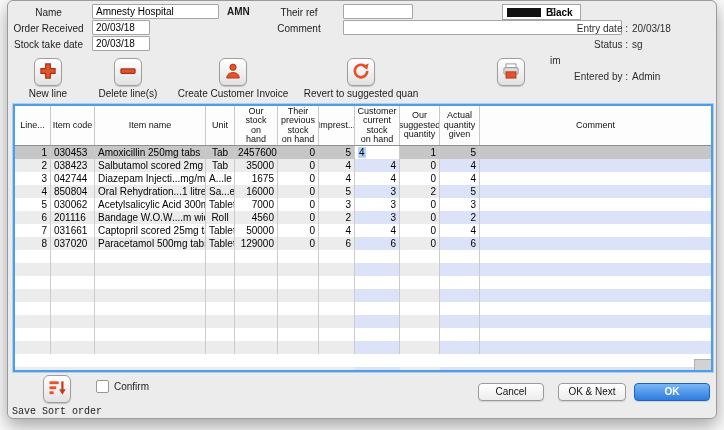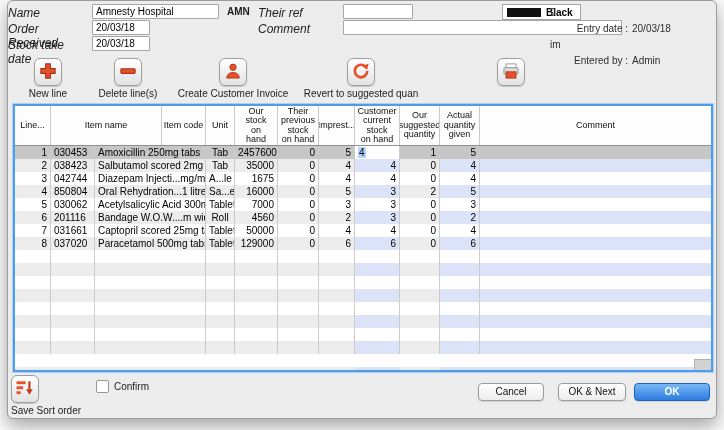--- a/index.html
+++ b/index.html
@@ -1,19 +1,19 @@
 <!DOCTYPE html>
 <html><head>
 <meta charset="utf-8">
 <style>
   html,body{margin:0;padding:0;width:724px;height:430px;background:#fbfbfb;overflow:hidden;
     font-family:"Liberation Sans","DejaVu Sans",sans-serif;-webkit-font-smoothing:antialiased;}
   #window{position:absolute;left:7px;top:0;width:710px;height:419px;background:#ececec;
     border:1px solid #9b9b9b;border-radius:6px;box-shadow:0 7px 18px rgba(0,0,0,.35);box-sizing:border-box;}
-  .lbl{position:absolute;font-size:12px;color:#1c1c1c;text-align:left;line-height:14px;font-style:italic;}
+  .lbl{position:absolute;font-size:10px;color:#1c1c1c;text-align:center;line-height:14px;}
   .inp{position:absolute;height:15px;border:1px solid #a6a6a6;background:#fff;font:10px "Liberation Sans",sans-serif;
     padding:4px 3px;box-sizing:border-box;border-radius:1px;color:#000;}
   .code-lbl{position:absolute;font-size:10px;font-weight:bold;color:#1c1c1c;line-height:15px;}
   
   #color-dd{position:absolute;left:494px;top:3px;width:79px;height:16px;background:#fff;border:1px solid #a6a6a6;
     box-sizing:border-box;display:flex;align-items:center;gap:5px;padding:0 4px;cursor:default;}
   #color-dd .swatch{width:34px;height:9px;background:#111;display:inline-block;}
   #color-dd .cname{font-size:10px;font-weight:bold;color:#000;}
   
   #info{position:absolute;left:538px;top:4px;font-size:10px;color:#2e2e2e;}
@@ -34,21 +34,21 @@
     text-align:center;white-space:pre-line;border-right:1px solid #c9c9c9;box-sizing:border-box;overflow:hidden;}
   .th:last-child{border-right:none;}
   .tr{display:flex;height:13px;}
   .td{font-size:10px;line-height:13px;padding:0 3px;box-sizing:border-box;overflow:hidden;white-space:nowrap;}
   .td.gridded{border-right:1px solid #cbcbcb;}
   .td.gridded:last-child{border-right:none;}
   .editsel{background:#b3d4fb;padding:0 1px;}
   #scroll-corner{position:absolute;right:0;bottom:0;width:17px;height:11px;background:#d2d2d2;
     border-left:1px solid #b0b0b0;border-top:1px solid #b0b0b0;box-sizing:border-box;}
   
-  #save-sort{position:absolute;left:3px;top:374px;width:92px;}
+  #save-sort{position:absolute;left:3px;top:374px;width:92px;text-align:center;font-family:Liberation Mono, monospace;}
   #confirm-wrap{position:absolute;left:88px;top:379px;display:flex;align-items:center;gap:5px;}
   #confirm-box{width:11px;height:11px;background:#fff;border:1px solid #979797;border-radius:2px;display:inline-block;}
   #confirm-wrap .clabel{font-size:10px;color:#1c1c1c;}
   .btn{position:absolute;top:382px;height:18px;border:1px solid #9a9a9a;border-radius:4px;
     background:linear-gradient(#ffffff,#ececec);font:10px "Liberation Sans",sans-serif;color:#111;
     text-align:center;line-height:16px;box-sizing:border-box;cursor:default;box-shadow:0 1px 1px rgba(0,0,0,.12);}
   .btn.primary{background:linear-gradient(#79b7f5,#2d7ce1);border:1px solid #1f63c0;color:#fff;font-weight:bold;}
 </style>
 </head>
 <body>
@@ -78,20 +78,24 @@
 
   <div id="info">
     <div class="irow">
         <span class="ivalue">9</span>
       </div>
     <div class="irow">
         <span class="ilabel">Entry date :</span>
         <span class="ivalue">20/03/18</span>
       </div>
     <div class="irow">
+        <span class="ilabel">Status :</span>
+        <span class="ivalue">sg</span>
+      </div>
+    <div class="irow">
         <span class="ivalue">im</span>
       </div>
     <div class="irow">
         <span class="ilabel">Entered by :</span>
         <span class="ivalue">Admin</span>
       </div>
   </div>
 
   <div class="tool" style="left:-25px;">
     <span class="tool-btn"><span><svg viewBox="0 0 24 24">
@@ -123,22 +127,22 @@
     <span class="tool-btn"><span><svg viewBox="0 0 24 24">
             <rect x="6" y="3.5" width="12" height="5" fill="#fff" stroke="#8a8a8a"></rect>
             <rect x="3.5" y="8" width="17" height="8" rx="1.5" fill="#dcdcdc" stroke="#8a8a8a"></rect>
             <rect x="6" y="13" width="12" height="7.5" fill="#e8502a" stroke="#a33416"></rect>
           </svg></span></span>
   </div>
 
   <div id="table">
     <div id="thead">
         <div class="th" style="width: 36px;">Line...</div>
+        <div class="th" style="width: 44px;">Item code</div>
         <div class="th" style="width: 111px;">Item name</div>
-        <div class="th" style="width: 44px;">Item code</div>
         <div class="th" style="width: 29px;">Unit</div>
         <div class="th" style="width: 43px;">Our
 stock
 on
 hand</div>
         <div class="th" style="width: 41px;">Their
 previous
 stock
 on hand</div>
         <div class="th" style="width: 36px;">Imprest...</div>

